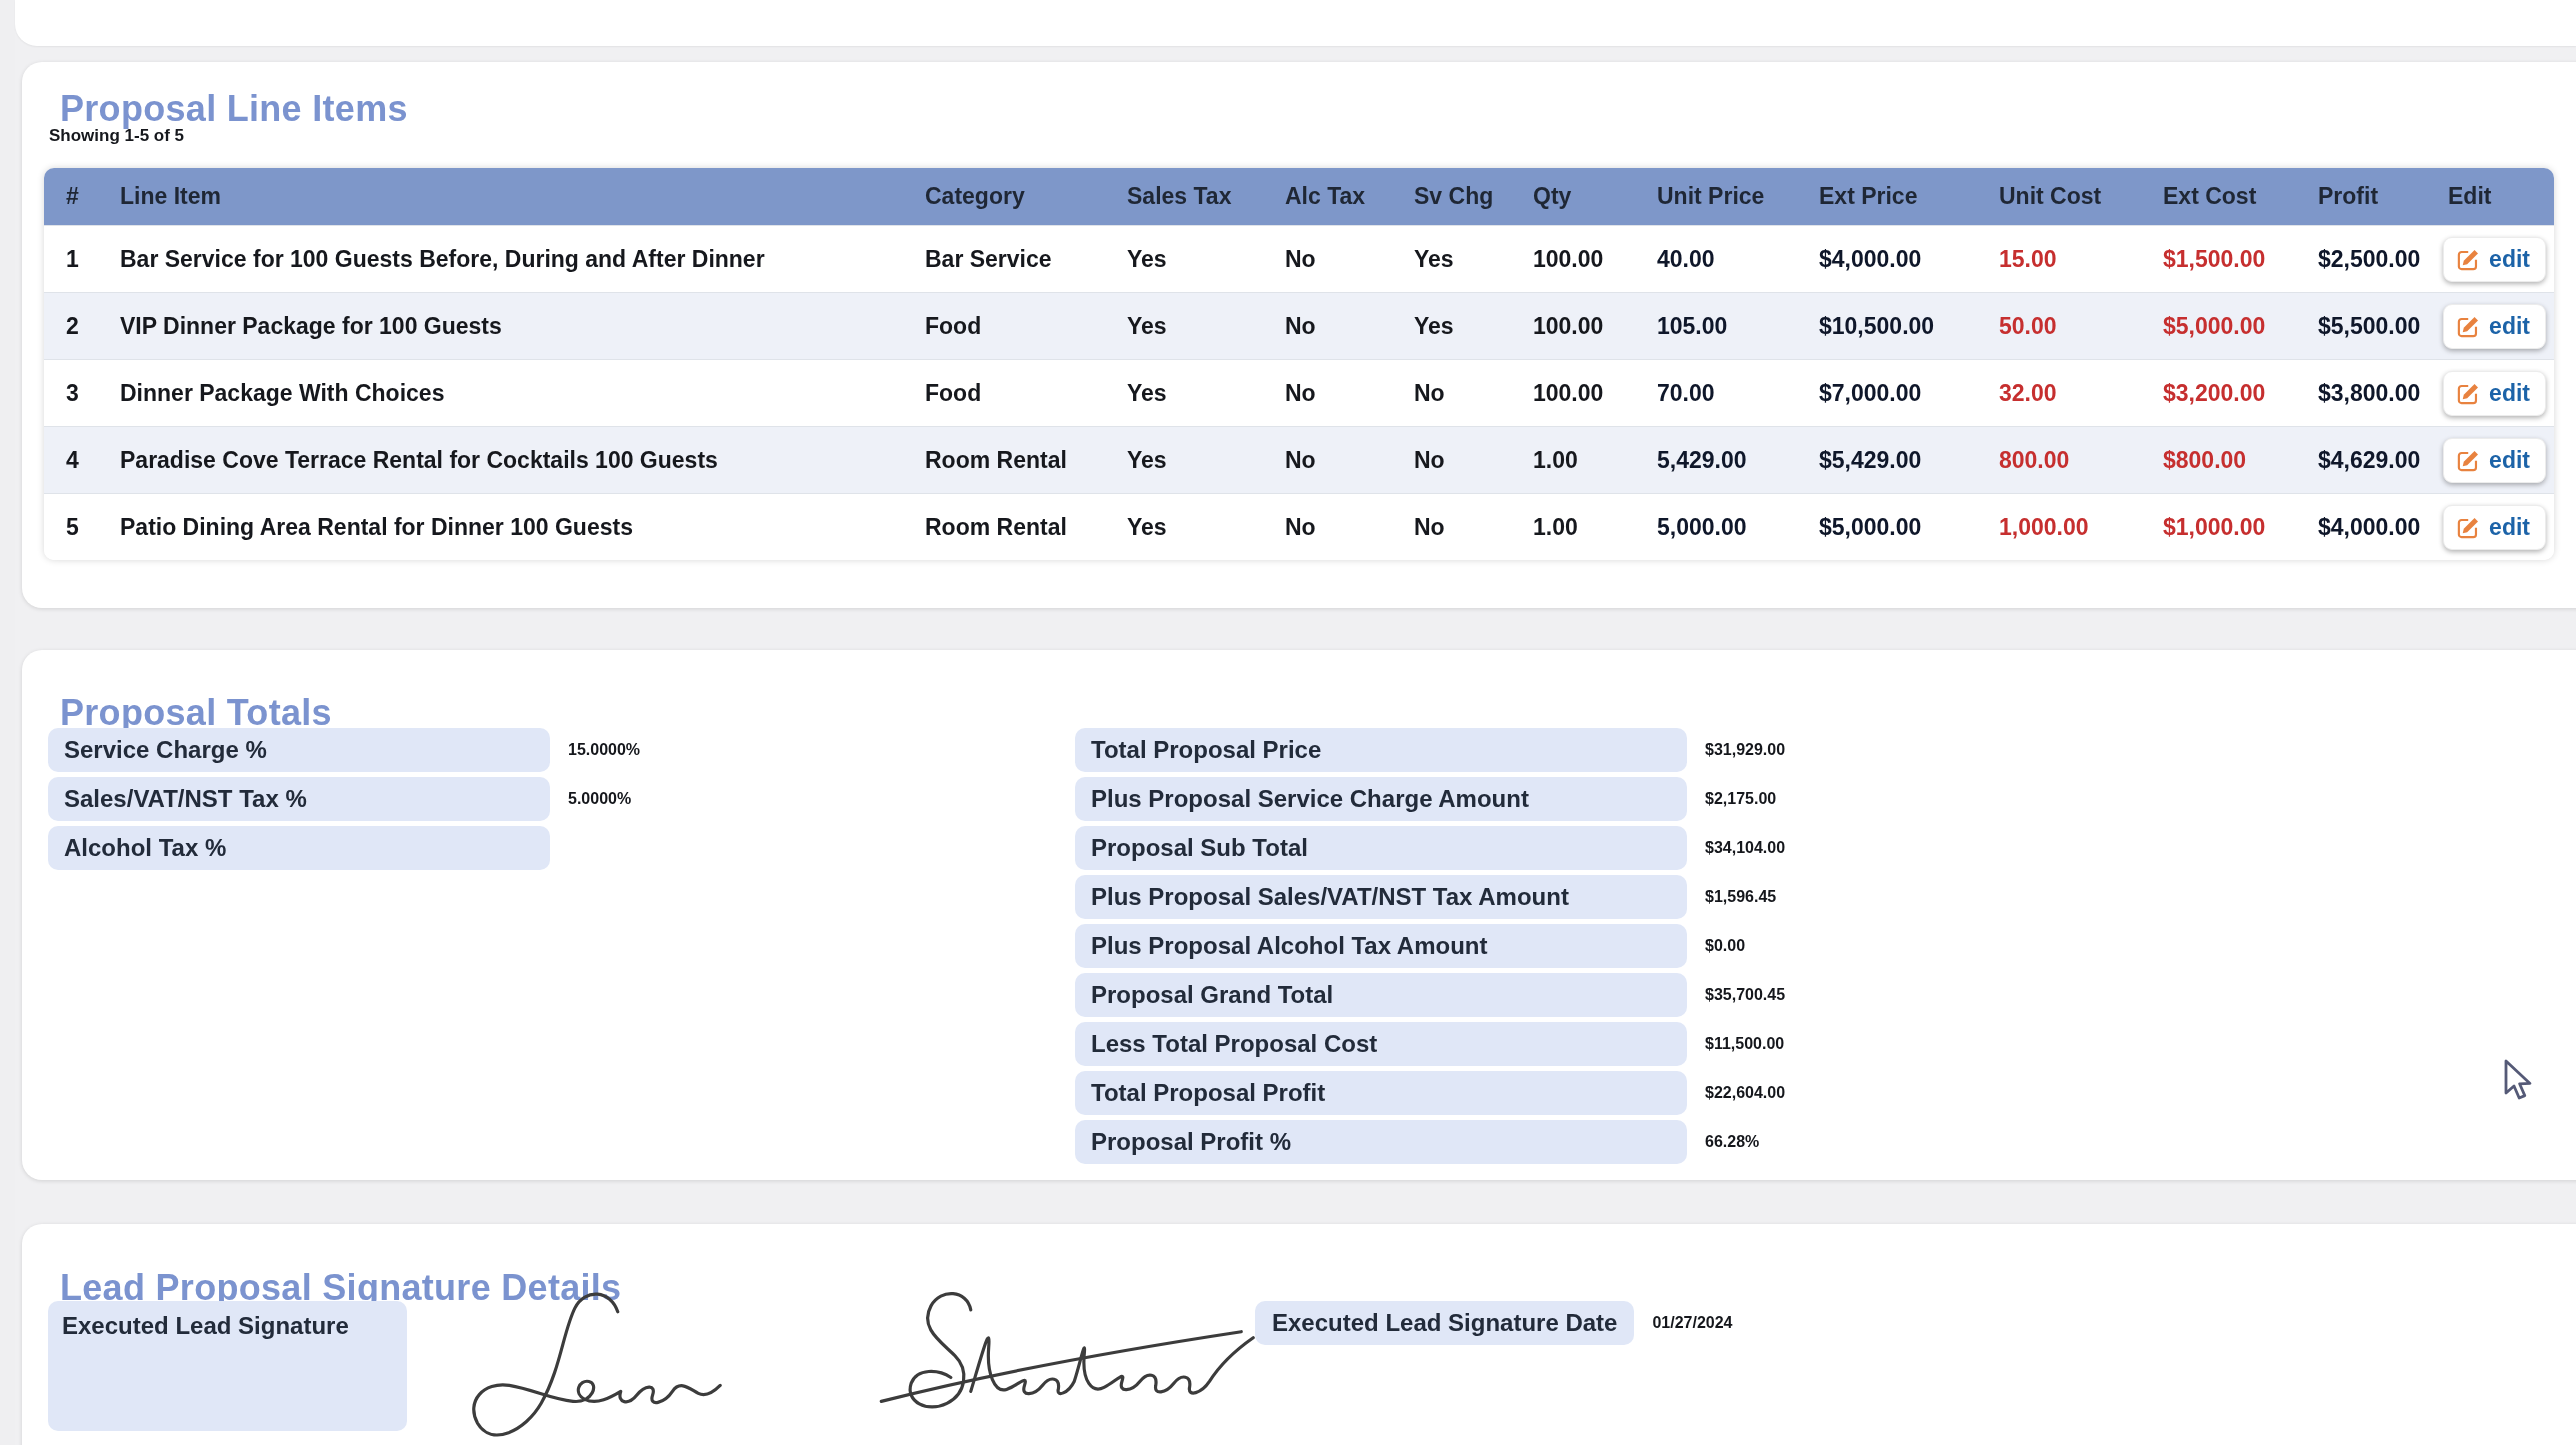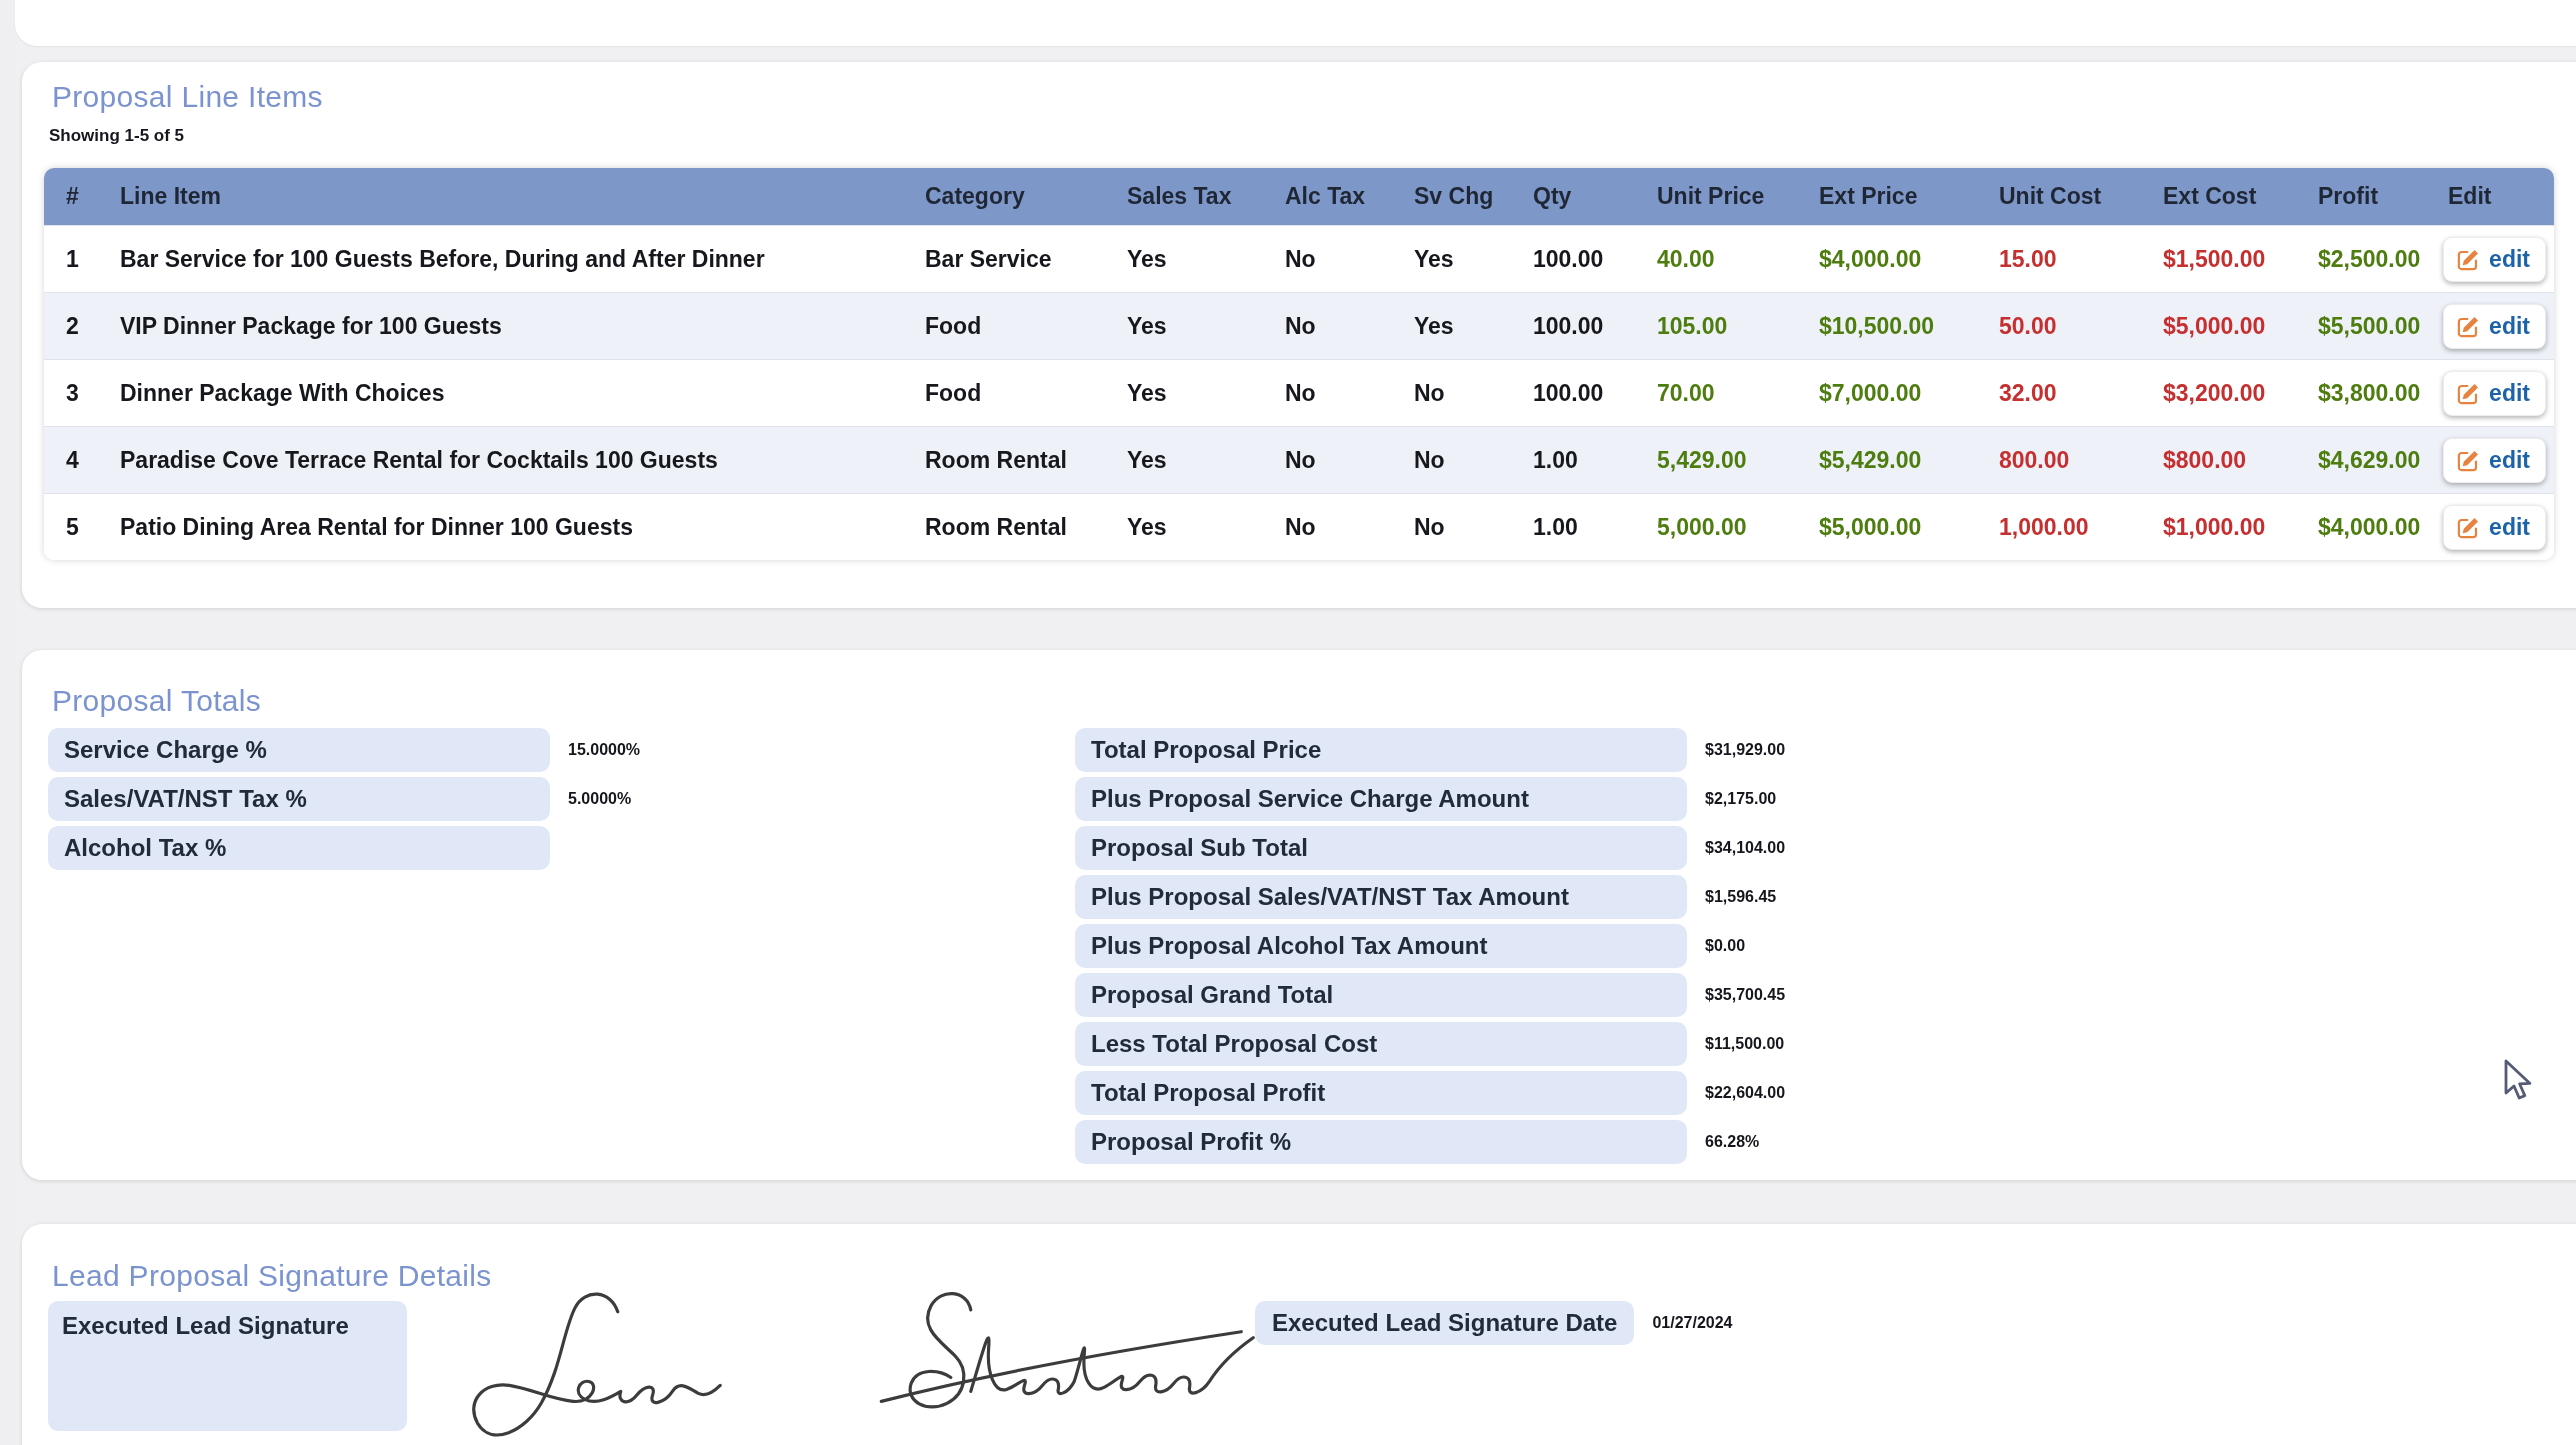--- a/index.html
+++ b/index.html
@@ -4,34 +4,34 @@
 <style>
   html,body{margin:0;padding:0;}
   body{font-family:"Liberation Sans", sans-serif; background:#f0f0f2;}
   .page{position:relative; width:2576px; height:1446px; background:#f0f0f2; overflow:hidden;}
   .left-gutter{position:absolute; left:0; top:0; width:15px; height:1446px; background:#efeff1;}
   .top-strip{position:absolute; left:15px; top:0; right:0; height:46px; background:#ffffff; border-bottom-left-radius:22px; box-shadow:0 1px 2px rgba(0,0,0,.06);}
   .card{position:absolute; left:22px; right:-30px; background:#ffffff; border-radius:20px; box-shadow:0 1px 4px rgba(0,0,0,.13);}
   .card1{top:62px; height:546px;}
   .card2{top:650px; height:530px;}
   .card3{top:1224px; height:309px;}
-  .section-title{position:absolute; left:26px; margin:4px; font-size:30px; font-weight:normal; color:#7b93cf; letter-spacing:0.3px;}
+  .section-title{position:absolute; left:26px; margin:12px; font-size:36px; font-weight:bold; color:#7b93cf; letter-spacing:0.3px;}
   .card1 .section-title{top:14px;}
   .card2 .section-title{top:30px;}
   .card3 .section-title{top:31px;}
   .showing{position:absolute; left:27px; top:64px; font-size:17px; font-weight:bold; color:#16181d;}
 
   .table-wrap{position:absolute; left:22px; top:106px; width:2510px; border-radius:10px; overflow:hidden; box-shadow:0 0 7px rgba(0,0,0,.16);}
   table{width:100%; border-collapse:collapse; table-layout:fixed; font-size:23px; font-weight:bold;}
   thead th{background:#7e97c9; color:#1f2735; height:57px; text-align:left; padding:0 0 0 12px; font-size:23px;}
   tbody td{height:66px; padding:0 0 0 12px; color:#16181d; border-top:1px solid #dfe3e9; overflow:hidden; white-space:nowrap;}
   tbody tr:nth-child(even){background:#eef1f8;}
   tbody tr:nth-child(odd){background:#ffffff;}
   th.c-num, td.c-num{padding-left:22px;}
-  td.g{color:#4d7c0f;}
+  td.g{color:#0f172a;}
   td.r{color:#c62f2f;}
   td.c-edit{padding:0 10px 0 0; text-align:right;}
   .edit-btn{display:inline-flex; align-items:center; gap:9px; background:#fff; border:1px solid #ececec; border-radius:9px; padding:8px 15px 8px 13px; font-family:"Liberation Sans",sans-serif; font-weight:bold; font-size:23px; color:#1c63a8; box-shadow:0 2px 5px rgba(0,0,0,.3); cursor:pointer;}
   .edit-btn svg{display:block;}
 
   .totals-col{position:absolute;}
   #totals-left{left:26px; top:78px;}
   #totals-right{left:1053px; top:78px;}
   .trow{display:flex; align-items:center; height:44px; margin-bottom:5px;}
   .tlabel{height:44px; background:#e0e7f7; border-radius:10px; display:flex; align-items:center; padding-left:16px; box-sizing:border-box; font-size:24px; font-weight:bold; color:#222b3a;}

